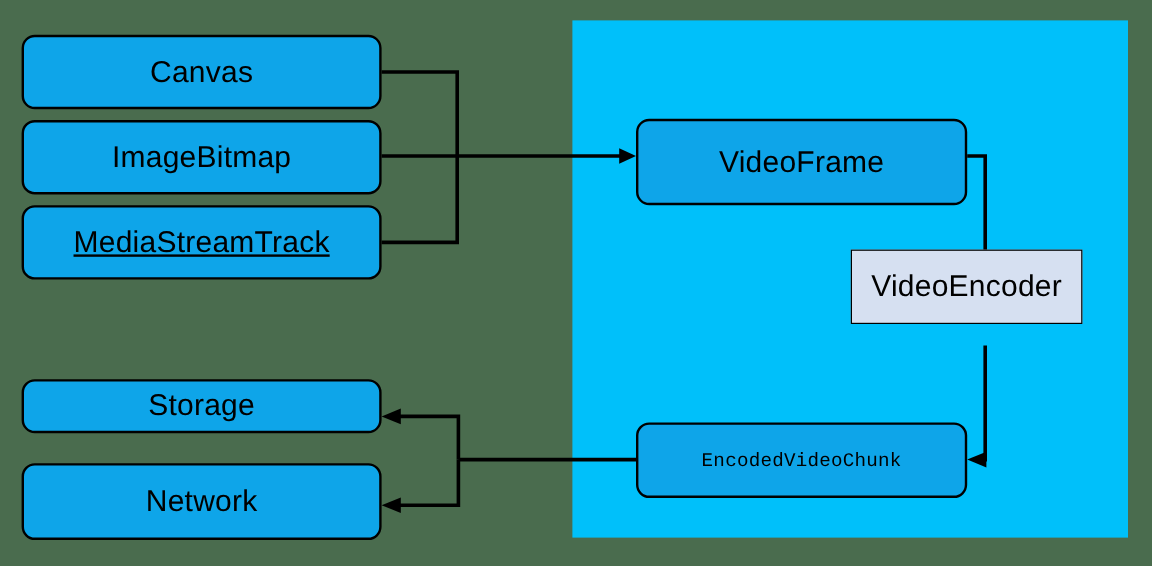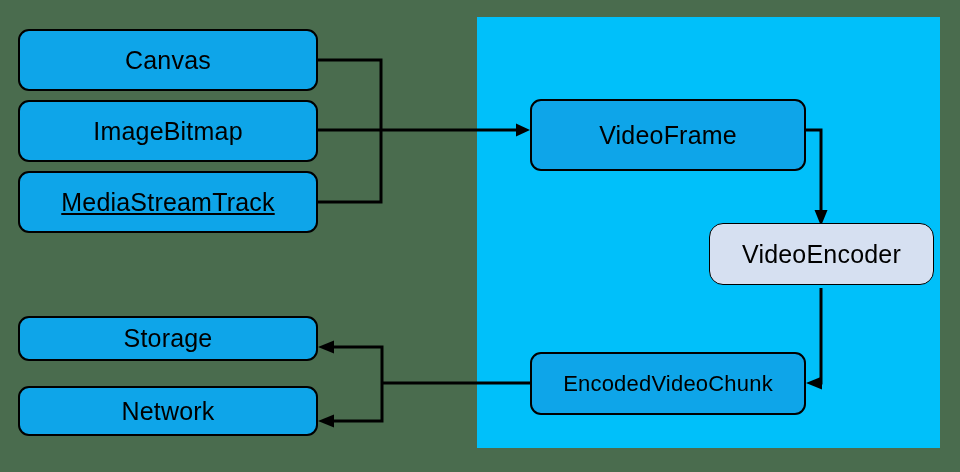--- a/index.html
+++ b/index.html
@@ -44,25 +44,25 @@
     background: #d6e0f1;
   }
   .node-label {
     display: block;
   }
   
   #node-canvas        { left: 18px;  top: 29px;  width: 300px; height: 62px; }
   #node-imagebitmap   { left: 18px;  top: 100px; width: 300px; height: 62px; }
   #node-mediastream   { left: 18px;  top: 171px; width: 300px; height: 62px; text-decoration: underline; }
   #node-storage       { left: 18px;  top: 316px; width: 300px; height: 45px; }
-  #node-network       { left: 18px;  top: 386px; width: 300px; height: 50px; }
+  #node-network       { left: 18px;  top: 386px; width: 300px; height: 64px; }
   #node-videoframe    { left: 530px; top: 99px;  width: 276px; height: 72px; }
-  #node-videoencoder  { left: 709px; top: 223px; width: 225px; height: 62px; border-radius: 14px; }
+  #node-videoencoder  { left: 709px; top: 208px; width: 193px; height: 62px; }
   #node-encodedchunk  { left: 530px; top: 352px; width: 276px; height: 63px; }
-  #node-encodedchunk .node-label { font-size: 22px; }
+  #node-encodedchunk .node-label { font-size: 16px; font-family: Liberation Mono, monospace; }
 
   .edge-layer {
     position: absolute;
     left: 0; top: 0;
     width: 960px;
     height: 472px;
     pointer-events: none;
   }
   .edge-layer path,
   .edge-layer line,

